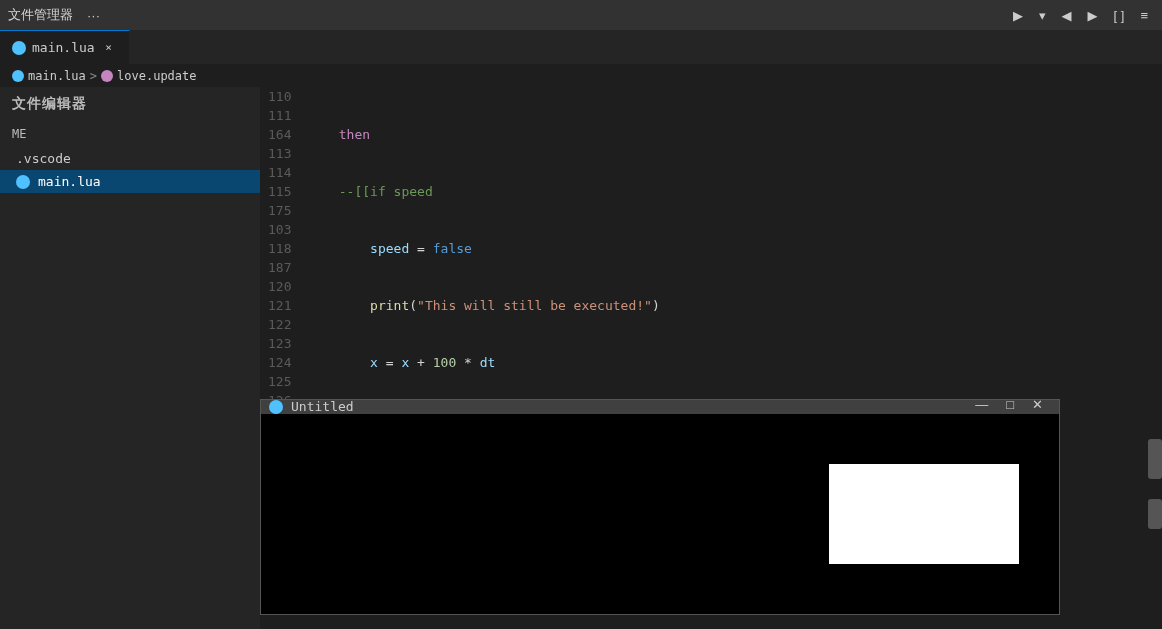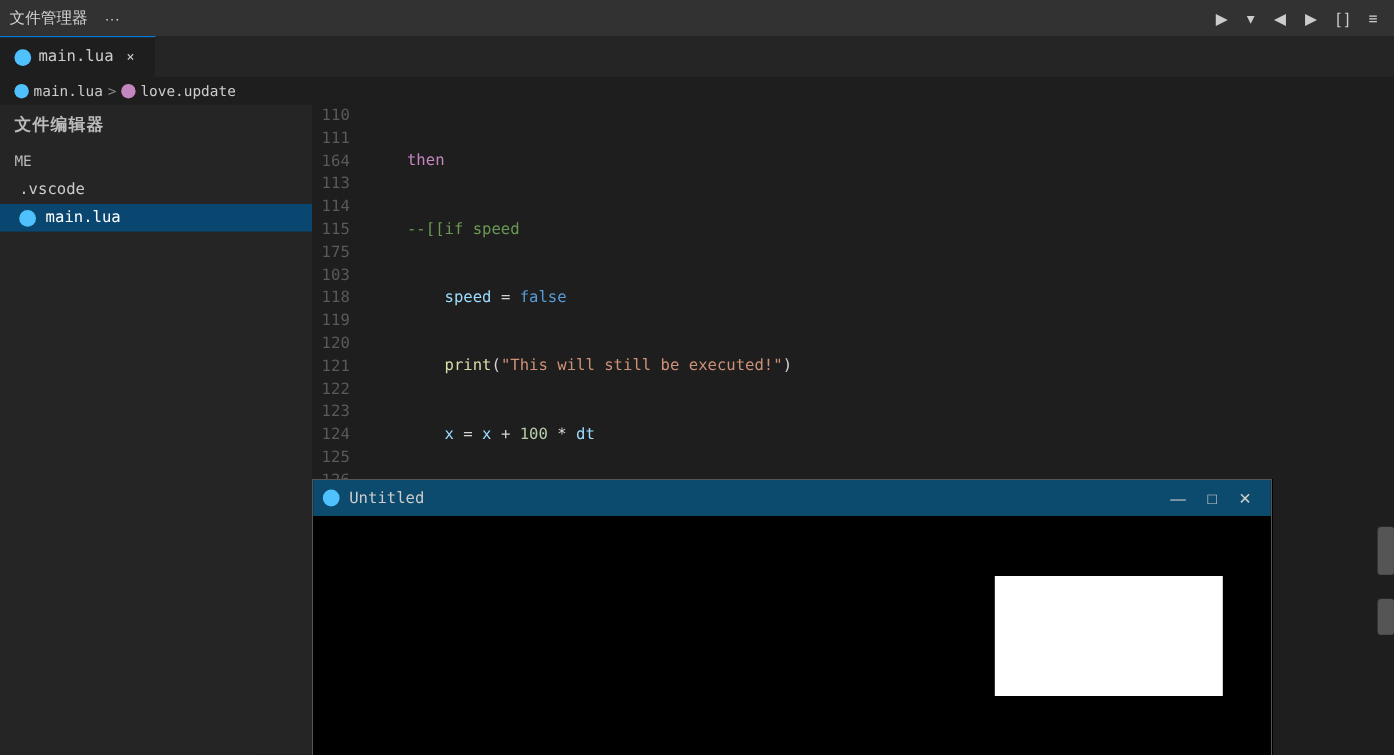--- a/index.html
+++ b/index.html
@@ -202,23 +202,23 @@
       position: absolute;
       left: 0;
       top: 312px;
       width: 800px;
       background: #000;
       border: 1px solid #555;
       z-index: 10;
     }
     .floating-titlebar {
       display: flex;
-      align-items: center;
-      background: #0c4a6e;
-      height: 30px;
+      align-items: flex-end;
+      background: #404040;
+      height: 14px;
       padding: 0 8px;
       gap: 8px;
     }
     .floating-icon {
       width: 14px;
       height: 14px;
       border-radius: 50%;
       background: #4fc1ff;
       flex-shrink: 0;
     }
@@ -337,21 +337,21 @@
       <div class="line-numbers">
         <div>110</div>
         <div>111</div>
         <div>164</div>
         <div>113</div>
         <div>114</div>
         <div>115</div>
         <div>175</div>
         <div>103</div>
         <div>118</div>
-        <div>119</div>
+        <div>187</div>
         <div>120</div>
         <div>121</div>
         <div>122</div>
         <div>123</div>
         <div>124</div>
         <div>125</div>
         <div>126</div>
       </div>
 
       <div class="code-content">

